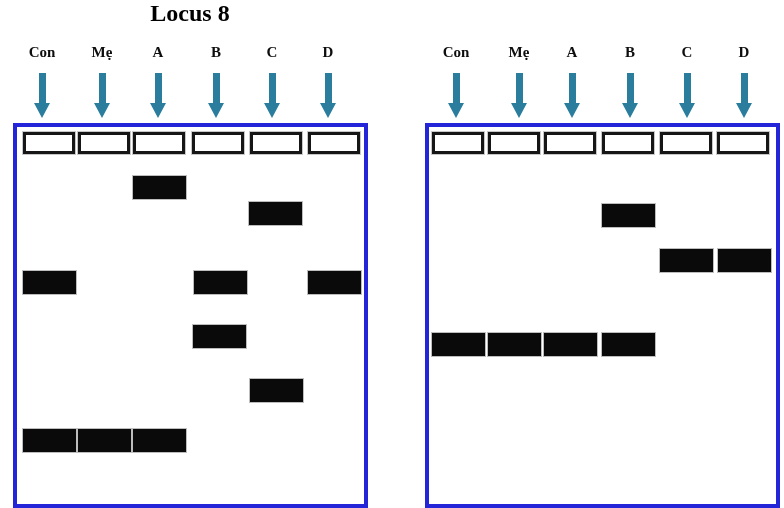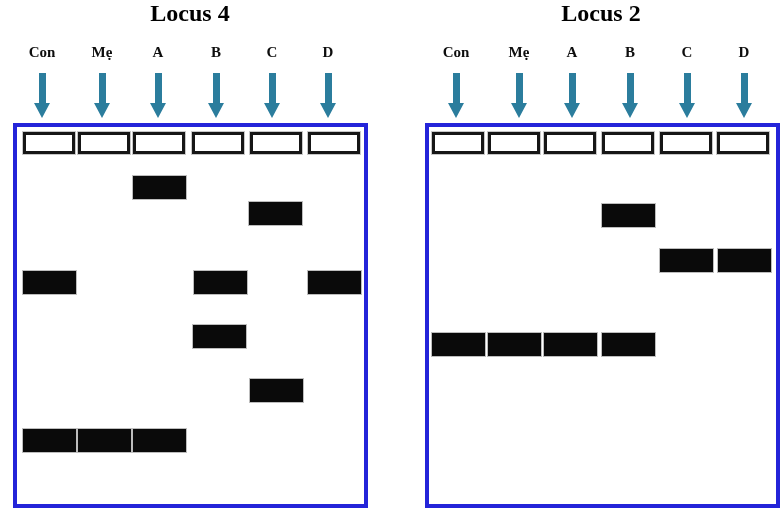--- a/index.html
+++ b/index.html
@@ -69,21 +69,21 @@
     border-left: 8.5px solid transparent;
     border-right: 8.5px solid transparent;
     border-top: 15px solid var(--arrow, #2b7d9d);
   }
 </style>
 </head>
 <body>
 
 <div class="canvas" id="canvas" style="background: rgb(255, 255, 255);">
     <div class="gel-box" style="left: 13px; top: 123px; width: 355px; height: 385px;"></div>
-    <div class="panel-title" style="left: 190px; top: 1px;">Locus 4</div>
+    <div class="panel-title" style="left: 190px; top: 1px;">Locus 8</div>
     <div class="lane-label" style="left: 42px; top: 45px;">Con</div>
     <div class="lane-arrow" style="left: 42px; top: 73px;">
       <div class="arrow-shaft"></div>
       <div class="arrow-head"></div>
     </div>
     <div class="gel-well" style="left: 23px; top: 132px; width: 52px; height: 22px;"></div>
     <div class="lane-label" style="left: 102px; top: 45px;">Mẹ</div>
     <div class="lane-arrow" style="left: 102px; top: 73px;">
       <div class="arrow-shaft"></div>
       <div class="arrow-head"></div>
@@ -117,21 +117,20 @@
     <div class="gel-band" style="left: 249px; top: 202px; width: 53px; height: 23px;"></div>
     <div class="gel-band" style="left: 23px; top: 271px; width: 53px; height: 23px;"></div>
     <div class="gel-band" style="left: 194px; top: 271px; width: 53px; height: 23px;"></div>
     <div class="gel-band" style="left: 308px; top: 271px; width: 53px; height: 23px;"></div>
     <div class="gel-band" style="left: 193px; top: 325px; width: 53px; height: 23px;"></div>
     <div class="gel-band" style="left: 250px; top: 379px; width: 53px; height: 23px;"></div>
     <div class="gel-band" style="left: 23px; top: 429px; width: 53px; height: 23px;"></div>
     <div class="gel-band" style="left: 78px; top: 429px; width: 53px; height: 23px;"></div>
     <div class="gel-band" style="left: 133px; top: 429px; width: 53px; height: 23px;"></div>
     <div class="gel-box" style="left: 425px; top: 123px; width: 355px; height: 385px;"></div>
-    <div class="panel-title" style="left: 601px; top: 1px;">Locus 2</div>
     <div class="lane-label" style="left: 456px; top: 45px;">Con</div>
     <div class="lane-arrow" style="left: 456px; top: 73px;">
       <div class="arrow-shaft"></div>
       <div class="arrow-head"></div>
     </div>
     <div class="gel-well" style="left: 432px; top: 132px; width: 52px; height: 22px;"></div>
     <div class="lane-label" style="left: 519px; top: 45px;">Mẹ</div>
     <div class="lane-arrow" style="left: 519px; top: 73px;">
       <div class="arrow-shaft"></div>
       <div class="arrow-head"></div>

